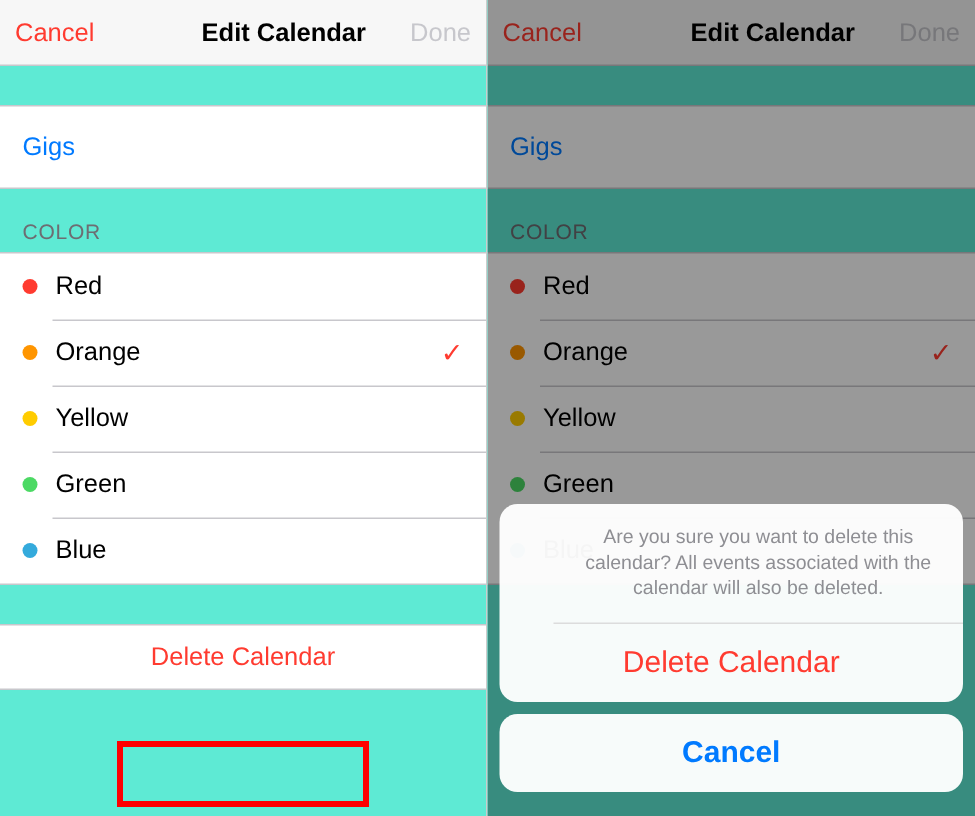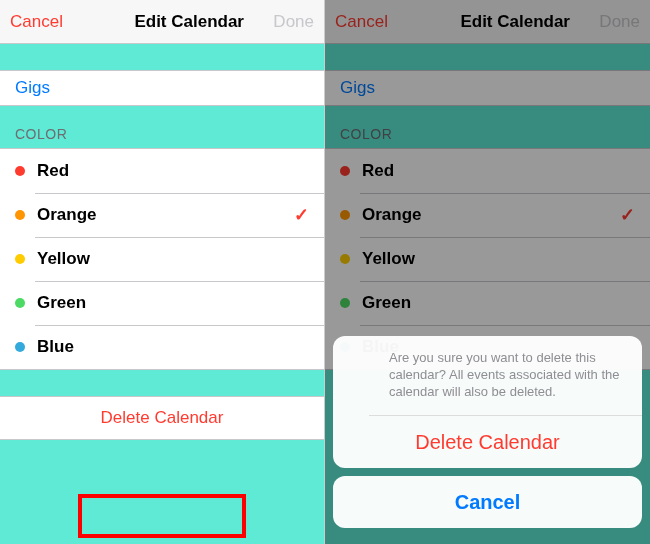--- a/index.html
+++ b/index.html
@@ -5,34 +5,34 @@
   * { box-sizing: border-box; margin: 0; padding: 0; }
   html, body { width: 650px; height: 544px; overflow: hidden; font-family: -apple-system, "Helvetica Neue", Helvetica, Arial, sans-serif; }
   .stage { display: flex; width: 650px; height: 544px; background: #ccc; }
   .phone { position: relative; width: 325px; height: 544px; background: #5eead4; overflow: hidden; border-right: 1px solid #ccc; }
   .phone:last-child { border-right: none; }
   .navbar { height: 44px; background: #f7f7f7; border-bottom: 1px solid #c8c7cc; display: flex; align-items: center; justify-content: space-between; padding: 0 10px; font-size: 17px; }
   .nav-left { color: #ff3b30; min-width: 70px; text-align: left; }
   .nav-title { font-weight: 600; color: #000; flex: 1; text-align: right; }
   .nav-right { color: #c7c7cc; min-width: 70px; text-align: right; }
   .spacer-sm { height: 26px; }
-  .cell { background: #fff; border-top: 1px solid #c8c7cc; border-bottom: 1px solid #c8c7cc; height: 36px; display: flex; align-items: center; padding: 0 15px; font-size: 17px; }
+  .cell { background: #fff; border-top: 1px solid #c8c7cc; border-bottom: 1px solid #c8c7cc; height: 56px; display: flex; align-items: center; padding: 0 15px; font-size: 17px; }
   .calendar-name { color: #007aff; }
   .section-header { padding: 20px 15px 6px; font-size: 14px; color: #6d6d72; text-transform: uppercase; letter-spacing: 0.5px; }
-  .list { background: #fff; border-top: 1px solid #c8c7cc; border-bottom: 1px solid #c8c7cc; font-weight: bold; }
+  .list { background: #fff; border-top: 1px solid #c8c7cc; border-bottom: 1px solid #c8c7cc; }
   .color-row { height: 44px; display: flex; align-items: center; padding: 0 15px; font-size: 17px; color: #000; position: relative; }
   .color-row + .color-row::before { content: ""; position: absolute; left: 35px; right: 0; top: 0; height: 1px; background: #c8c7cc; }
   .dot { width: 10px; height: 10px; border-radius: 50%; margin-right: 12px; flex-shrink: 0; }
   .check { margin-left: auto; color: #ff3b30; font-size: 18px; }
   .delete-cell { background: #fff; border-top: 1px solid #c8c7cc; border-bottom: 1px solid #c8c7cc; height: 44px; display: flex; align-items: center; justify-content: center; font-size: 17px; color: #ff3b30; margin-top: 26px; }
   .highlight-box { position: absolute; border: 4px solid #ff0000; pointer-events: none; }
   .dimmer { position: absolute; inset: 0; background: rgba(0,0,0,0.4); }
   .action-sheet { position: absolute; left: 8px; right: 8px; bottom: 8px; }
   .as-group { background: rgba(255,255,255,0.96); border-radius: 12px; overflow: hidden; margin-bottom: 8px; }
-  .as-msg { padding: 14px 20px; font-size: 13px; color: #8e8e93; text-align: left; line-height: 1.3; border-bottom: 1px solid #dcdcdc; margin-left: 36px; }
+  .as-msg { padding: 14px 20px; font-size: 13px; color: #8e8e93; text-align: center; line-height: 1.3; border-bottom: 1px solid #dcdcdc; margin-left: 36px; }
   .as-btn { height: 52px; display: flex; align-items: center; justify-content: center; font-size: 20px; }
   .as-destructive { color: #ff3b30; }
   .as-cancel { color: #007aff; font-weight: 600; }
 </style>
 </head>
 <body>
 
 <div class="stage">
 
   <div class="phone">

